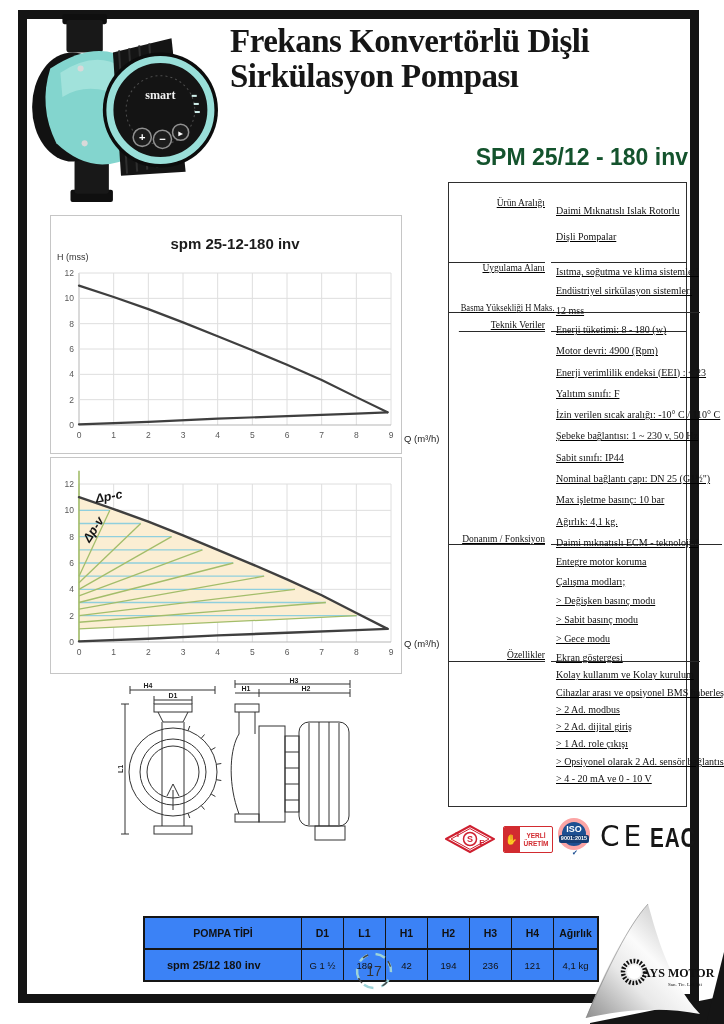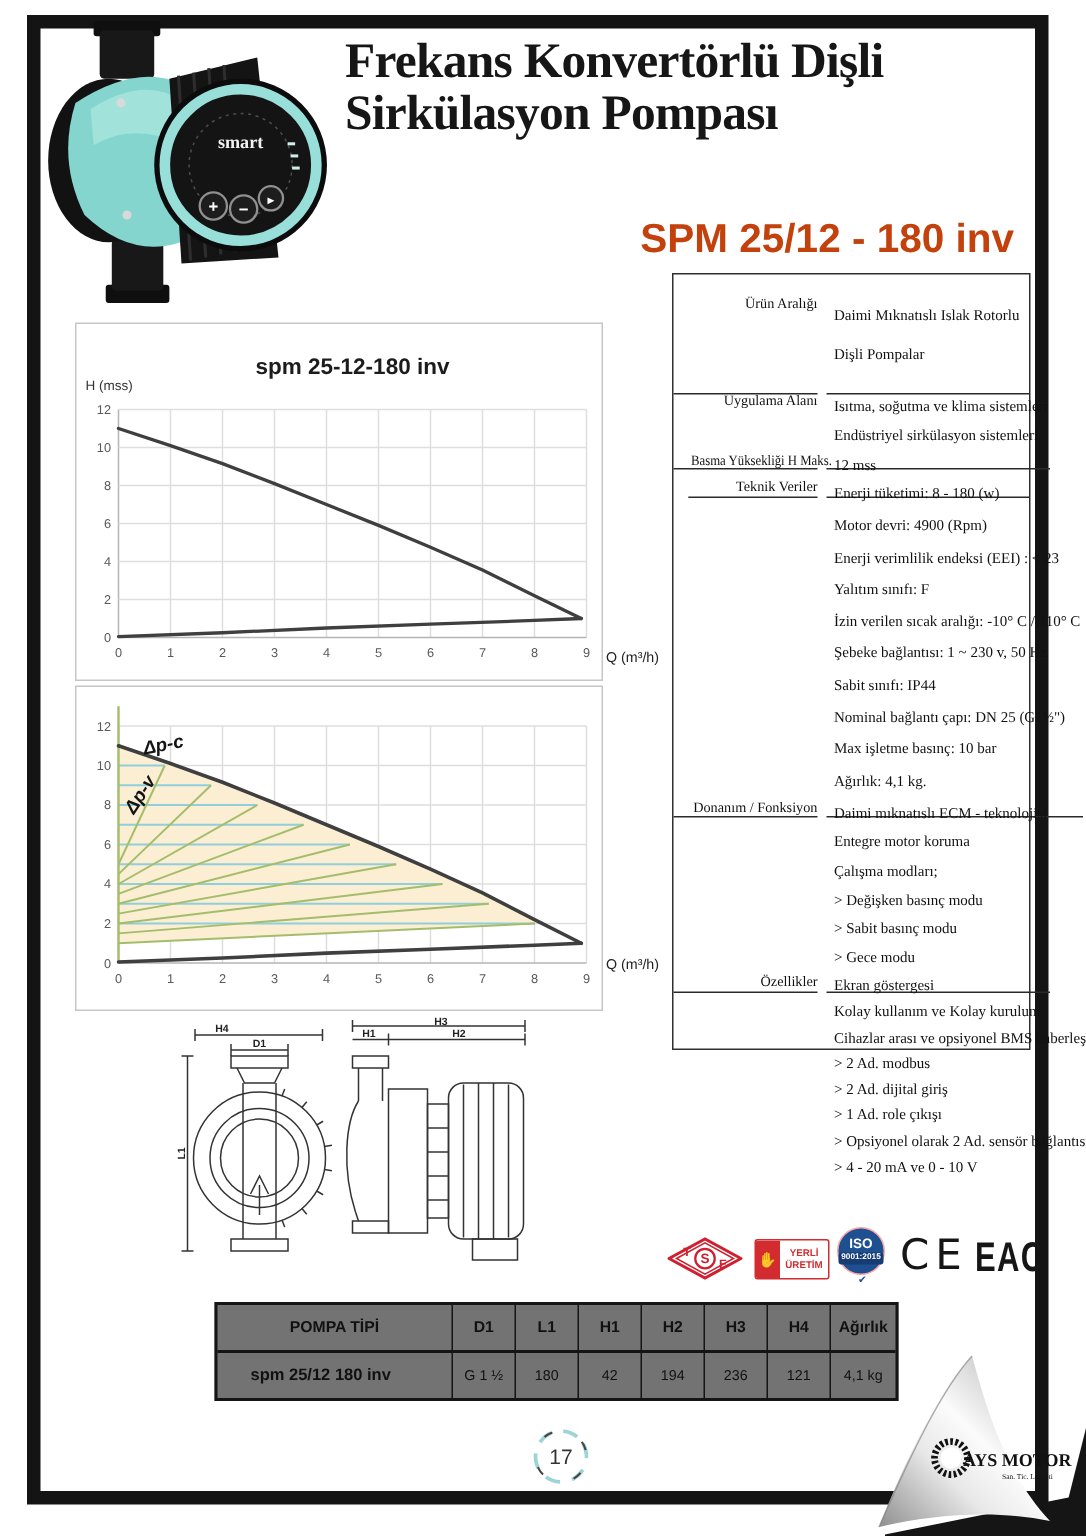--- a/index.html
+++ b/index.html
@@ -8,25 +8,25 @@
   
   #frame{position:absolute;left:18px;top:10px;width:681px;height:993px;
          border:9px solid #141414;box-sizing:border-box;background:#fff;}
   
   #pump-photo{position:absolute;left:22px;top:10px;width:198px;height:198px;}
   
   #main-title{position:absolute;left:230px;top:24px;width:450px;
               font-family:"Liberation Serif",serif;font-weight:bold;font-size:33px;
               line-height:1.05;color:#161616;letter-spacing:-0.5px;}
   
-  #product-code{position:absolute;left:418px;top:144px;width:258px;text-align:right;
-                font-family:"Liberation Sans",sans-serif;font-weight:bold;font-size:27px;color:#c2410c;}
-  
-  #spec-table{position:absolute;left:448px;top:182px;width:239px;height:518px;
-              border:1.5px solid #2f2f2f;box-sizing:border-box;background:#fff;}
+  #product-code{position:absolute;left:430px;top:144px;width:258px;text-align:right;
+                font-family:"Liberation Sans",sans-serif;font-weight:bold;font-size:23px;color:#14532d;}
+  
+  #spec-table{position:absolute;left:448px;top:182px;width:239px;height:625px;
+              border:1.5px solid #2f2f2f;box-sizing:border-box;background:#fff;text-decoration:underline;}
   .spec-row{display:grid;grid-template-columns:96px 1fr;column-gap:6px;box-sizing:border-box;}
   .spec-row>div{border-bottom:1px solid #2a2a2a;box-sizing:border-box;overflow:visible;}
   .spec-row.last>div{border-bottom:none;}
   .spec-value.noline{border-bottom:none;}
   .spec-label{text-align:right;font-size:9.5px;color:#111;padding:2px 0 0 2px;white-space:nowrap;}
   .spec-value{font-size:10px;color:#111;padding:1px 2px 12px 5px;}
   .spec-row.first>div{padding-top:15px;}
   .spec-line{white-space:nowrap;}
   
   .chart-box{position:absolute;background:#fff;border:1px solid #c6c6c6;}
@@ -46,33 +46,33 @@
   #certs{position:absolute;left:445px;top:816px;width:245px;height:48px;}
   .tse{position:absolute;left:0px;top:8px;}
   .yerli{position:absolute;left:58px;top:10px;width:48px;height:25px;border:1.5px solid #d22b30;
          border-radius:2px;display:flex;overflow:hidden;background:#fff;}
   .yerli-hand{width:16px;background:#d22b30;color:#fff;display:flex;align-items:center;
               justify-content:center;font-size:10px;}
   .yerli-text{flex:1;display:flex;flex-direction:column;align-items:center;justify-content:center;
               color:#d22b30;font-family:"Liberation Sans",sans-serif;font-weight:bold;
               font-size:6.5px;line-height:1.15;}
   .iso{position:absolute;left:113px;top:2px;width:34px;text-align:center;}
-  .iso-circle{width:32px;height:32px;border-radius:50%;background:#1d4f91;border:1px solid #fca5a5;
+  .iso-circle{width:32px;height:32px;border-radius:50%;background:#1d4f91;border:4px solid #fca5a5;
               box-sizing:border-box;color:#fff;font-family:"Liberation Sans",sans-serif;
               display:flex;flex-direction:column;align-items:center;justify-content:center;}
   .iso-top{font-weight:bold;font-size:9px;line-height:1;}
   .iso-band{background:#163d73;font-size:5.5px;font-weight:bold;padding:1px 2px;border-radius:2px;
             margin-top:1px;line-height:1;}
   .iso-check{color:#1d4f91;font-size:7px;line-height:1;margin-top:0px;}
   .ce{position:absolute;left:155px;top:4px;font-family:"DejaVu Sans",sans-serif;font-weight:normal;
       font-size:28px;color:#161616;letter-spacing:4px;}
   .eac{position:absolute;left:205px;top:6px;font-family:"Liberation Sans",sans-serif;font-weight:bold;
        font-size:23px;color:#161616;transform:scale(0.9,1.2);transform-origin:left top;letter-spacing:1px;}
   
-  #dim-table{position:absolute;left:143px;top:868px;border:2.5px solid #151515;background:#737373;
+  #dim-table{position:absolute;left:143px;top:916px;border:2.5px solid #151515;background:#3b82f6;
              display:grid;grid-template-columns:157px 42px 42px 42px 42px 42px 42px 43px;}
   #dim-table>div{border-right:1.5px solid #151515;box-sizing:border-box;display:flex;
                  align-items:center;justify-content:center;font-family:"Liberation Sans",sans-serif;}
   #dim-table>div:nth-child(8n){border-right:none;}
   .dth{height:32px;border-bottom:2px solid #151515;font-weight:bold;font-size:10.5px;color:#111;}
   .dtd{height:30px;font-size:9.5px;color:#111;}
   .dtd-name{justify-content:flex-start !important;padding-left:22px;font-weight:bold;font-size:11px;}
   
   #page-number{position:absolute;left:350px;top:946px;width:48px;height:48px;}
   

